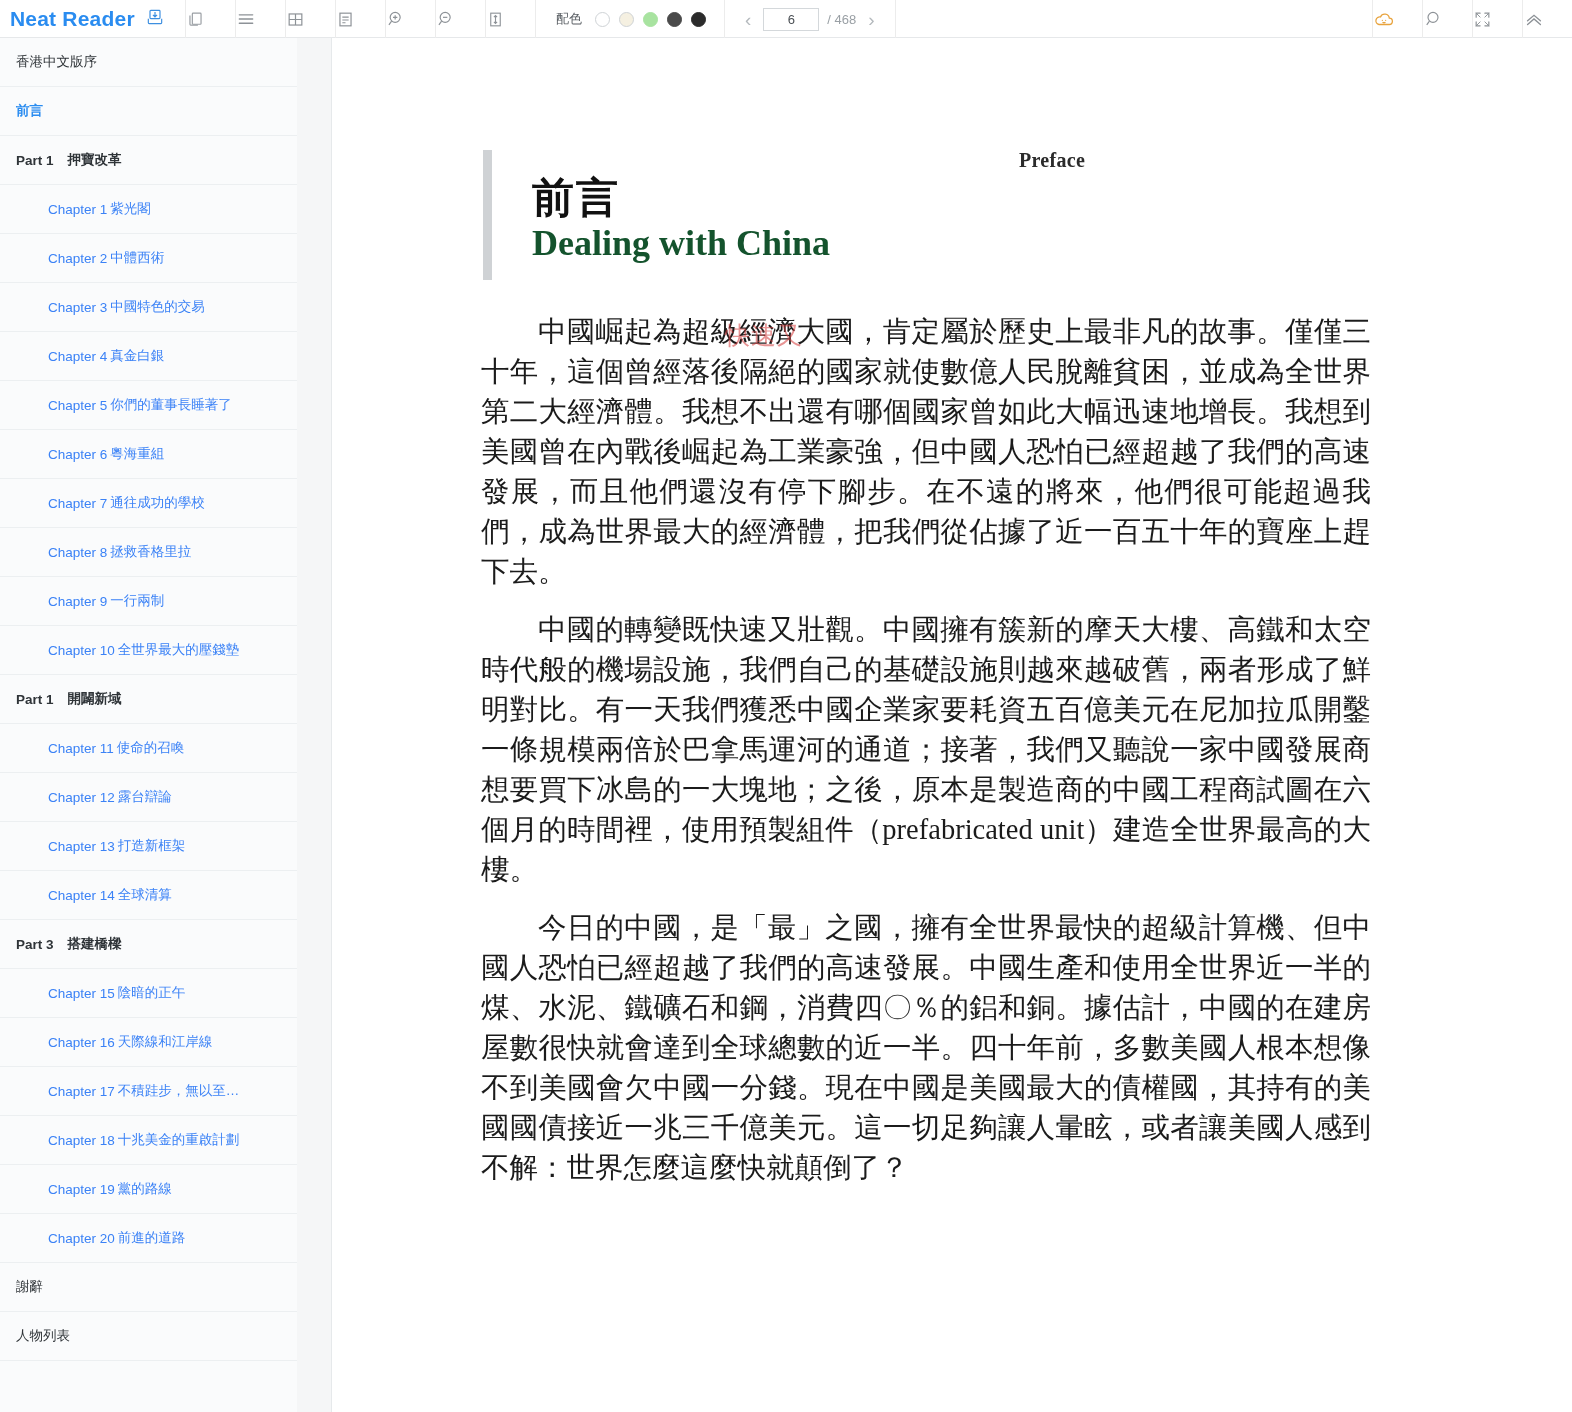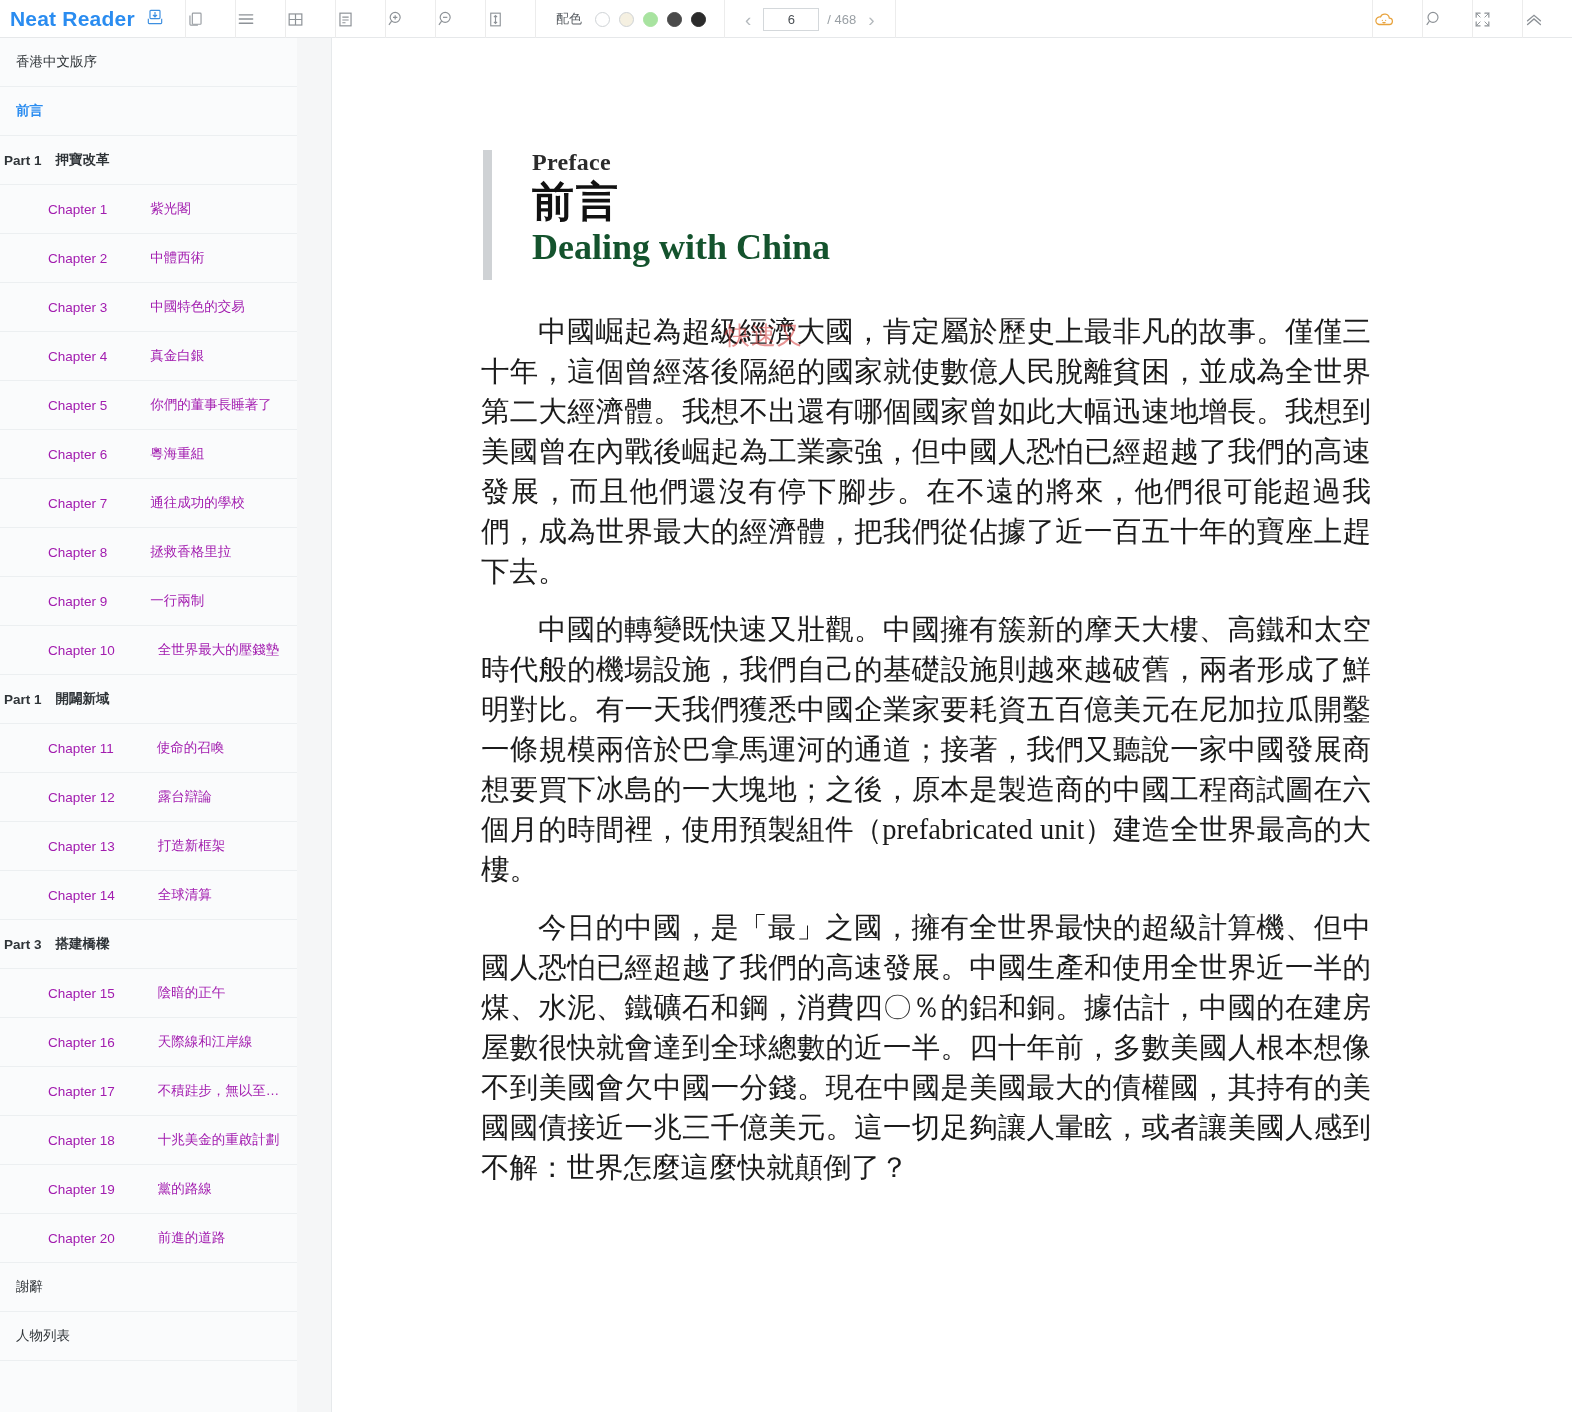--- a/index.html
+++ b/index.html
@@ -66,28 +66,28 @@
     border-bottom: 1px solid #eceff1;
     display: flex; align-items: center;
     cursor: pointer;
     white-space: nowrap; overflow: hidden;
   }
   .toc-l0 {
     height: 49px; padding-left: 16px;
     font-size: 13.5px; color: #2f3438; font-weight: normal;
   }
   .toc-part {
-    height: 49px; padding-left: 4px;
+    height: 49px; padding-left: 16px;
     font-size: 13.5px; color: #2f3438; font-weight: bold;
   }
   .toc-part .part-num { font-weight: bold; }
   .toc-part .part-title { font-weight: bold; margin-left: 14px; }
   .toc-ch {
     height: 49px; padding-left: 48px;
-    font-size: 13.5px; color: #a21caf; gap: 40px;
+    font-size: 13.5px; color: #3b82f6;
   }
   .toc-ch .ch-num { }
   .toc-ch .ch-title { margin-left: 3px; }
   .toc-active { color: #2a8cf0 !important; font-weight: bold; }
 
   
   #content {
     position: absolute; left: 297px; top: 38px;
     width: 1275px; height: 1374px;
     background: #ffffff;
@@ -103,22 +103,22 @@
     padding: 0;
   }
   #chapter-head {
     margin: 112px 0 0 150px;
     border-left: 9px solid #cfd2d5;
     padding-left: 40px;
     height: 130px;
   }
   .head-kicker {
     font-family: "Liberation Serif", "DejaVu Serif", serif;
-    font-size: 24px; font-weight: bold; color: #2b2b2b;
-    letter-spacing: .3px; line-height: 1;
+    font-size: 20px; font-weight: bold; color: #2b2b2b;
+    letter-spacing: .3px; line-height: 1; text-align: center;
   }
   .head-cn {
     font-family: "Liberation Serif", "DejaVu Serif", serif;
     font-size: 42px; font-weight: bold; color: #111; line-height: 1.15;
     margin-top: 4px; letter-spacing: 2px;
   }
   .head-en {
     font-family: "Liberation Serif", "DejaVu Serif", serif;
     font-size: 36px; font-weight: bold; color: #14532d; line-height: 1.1;
     margin-top: 2px;

